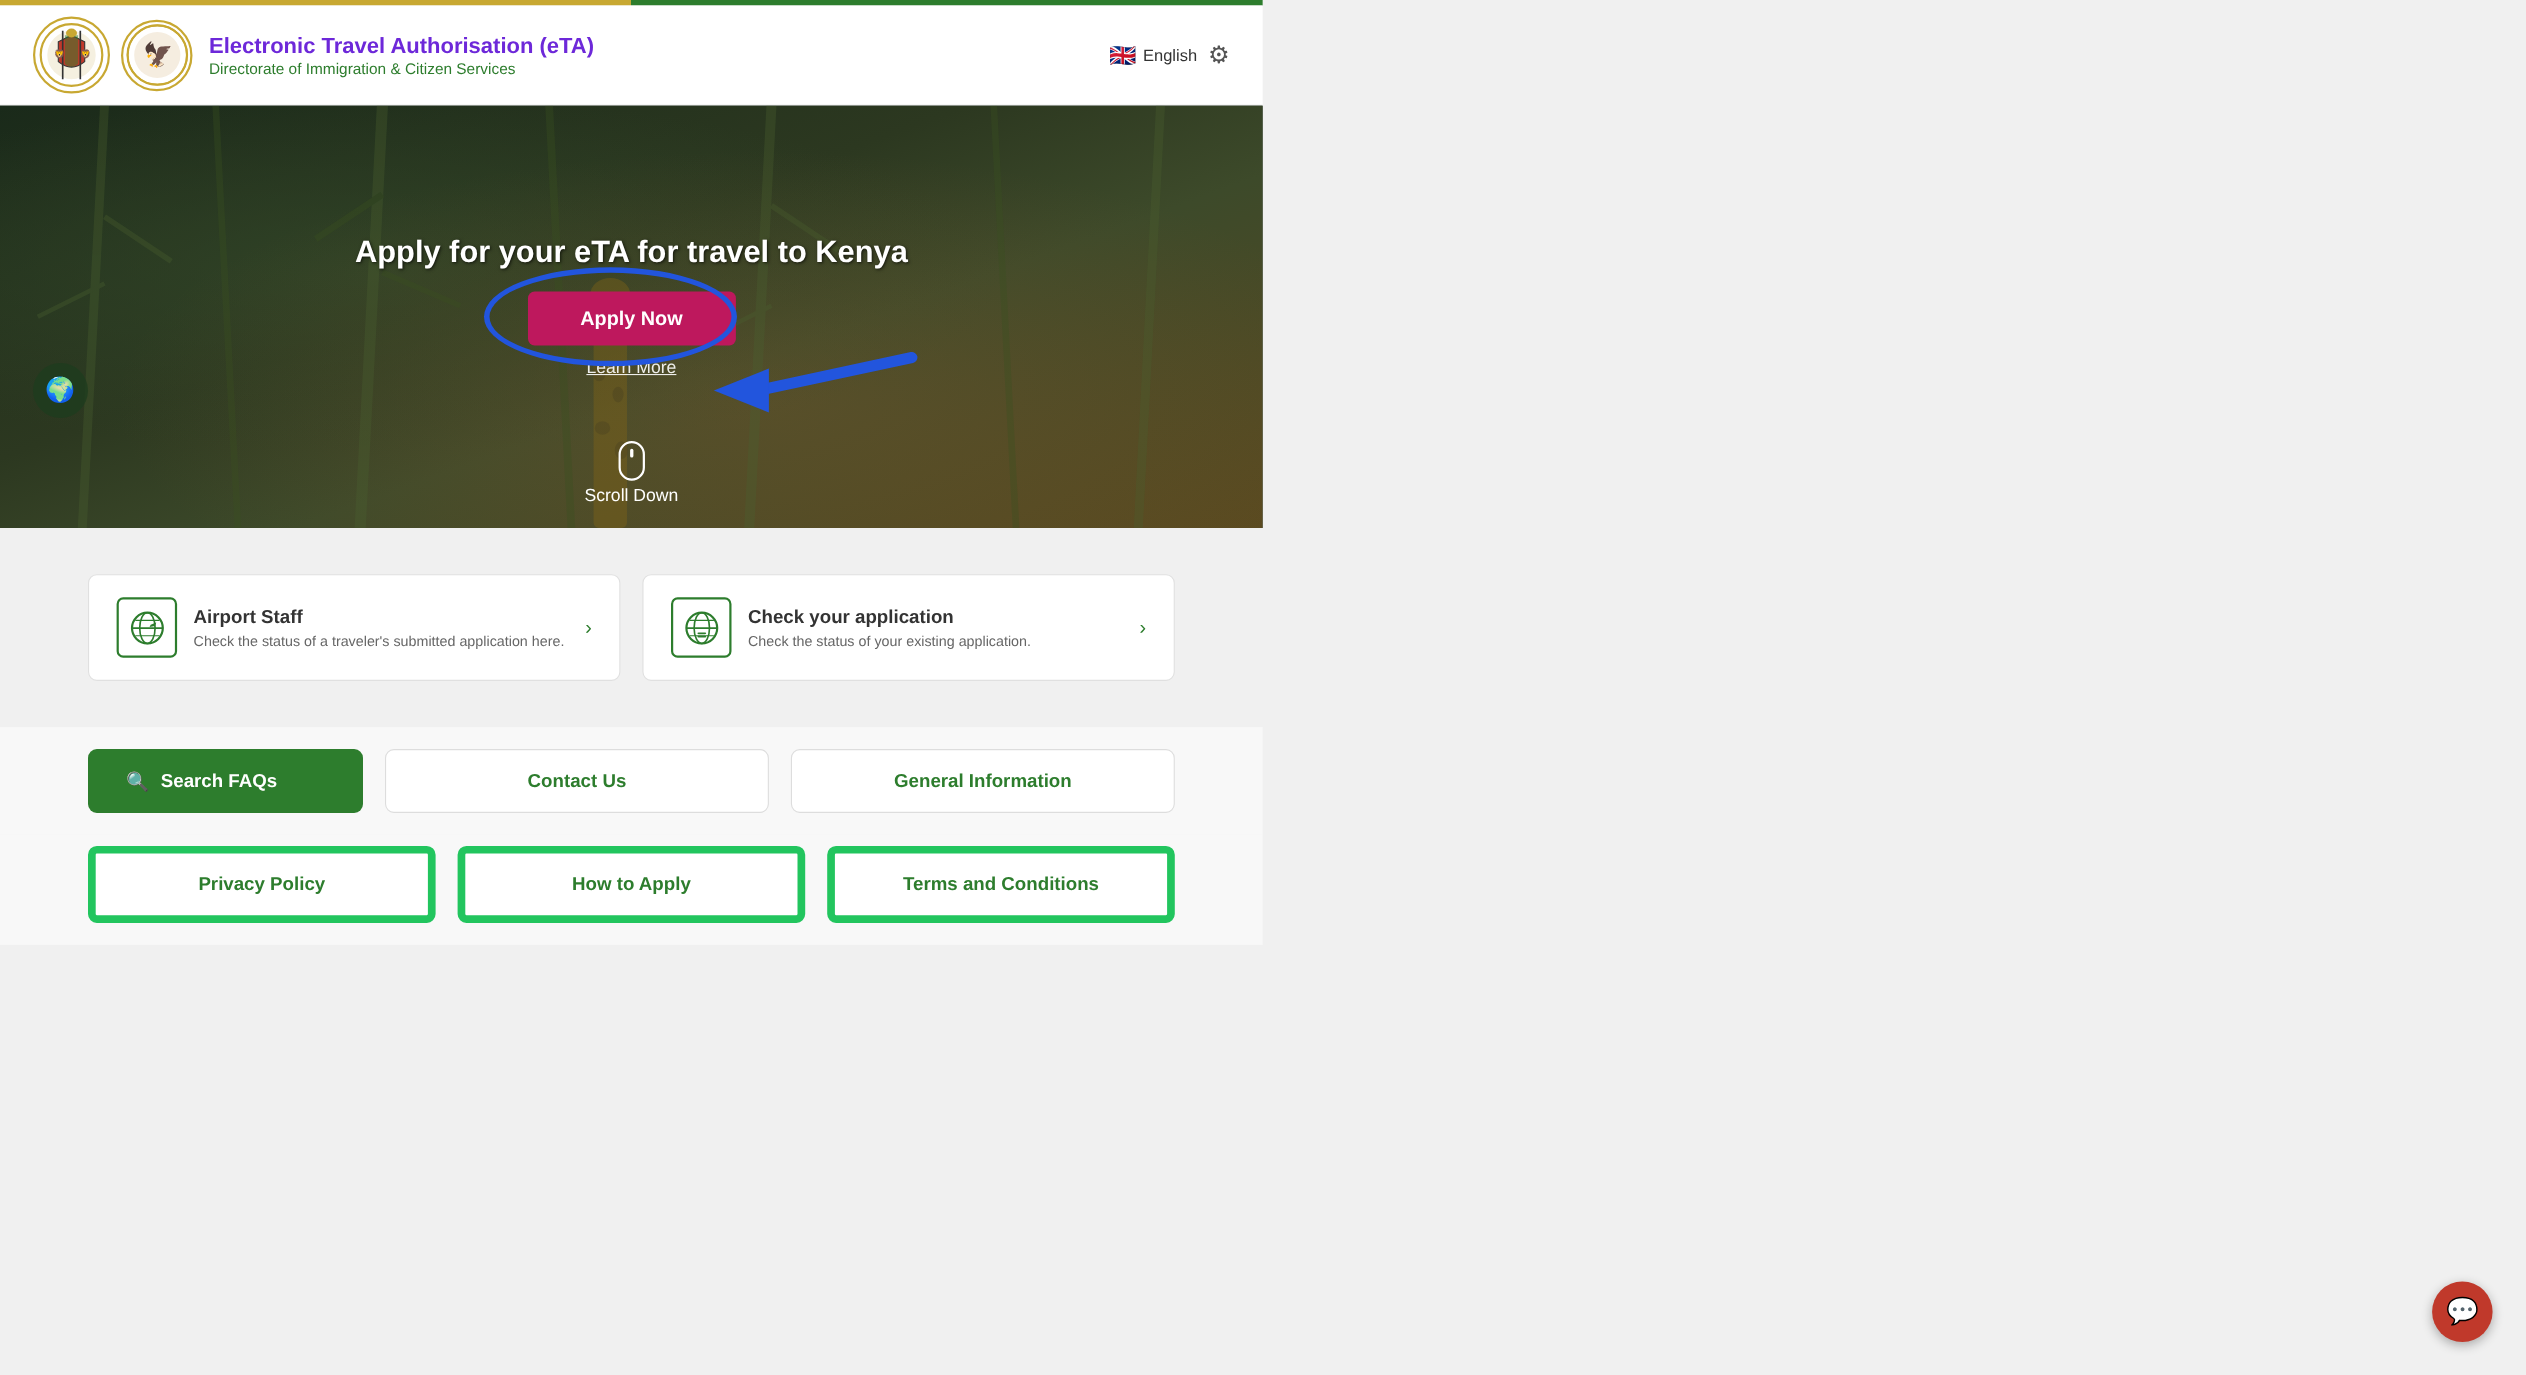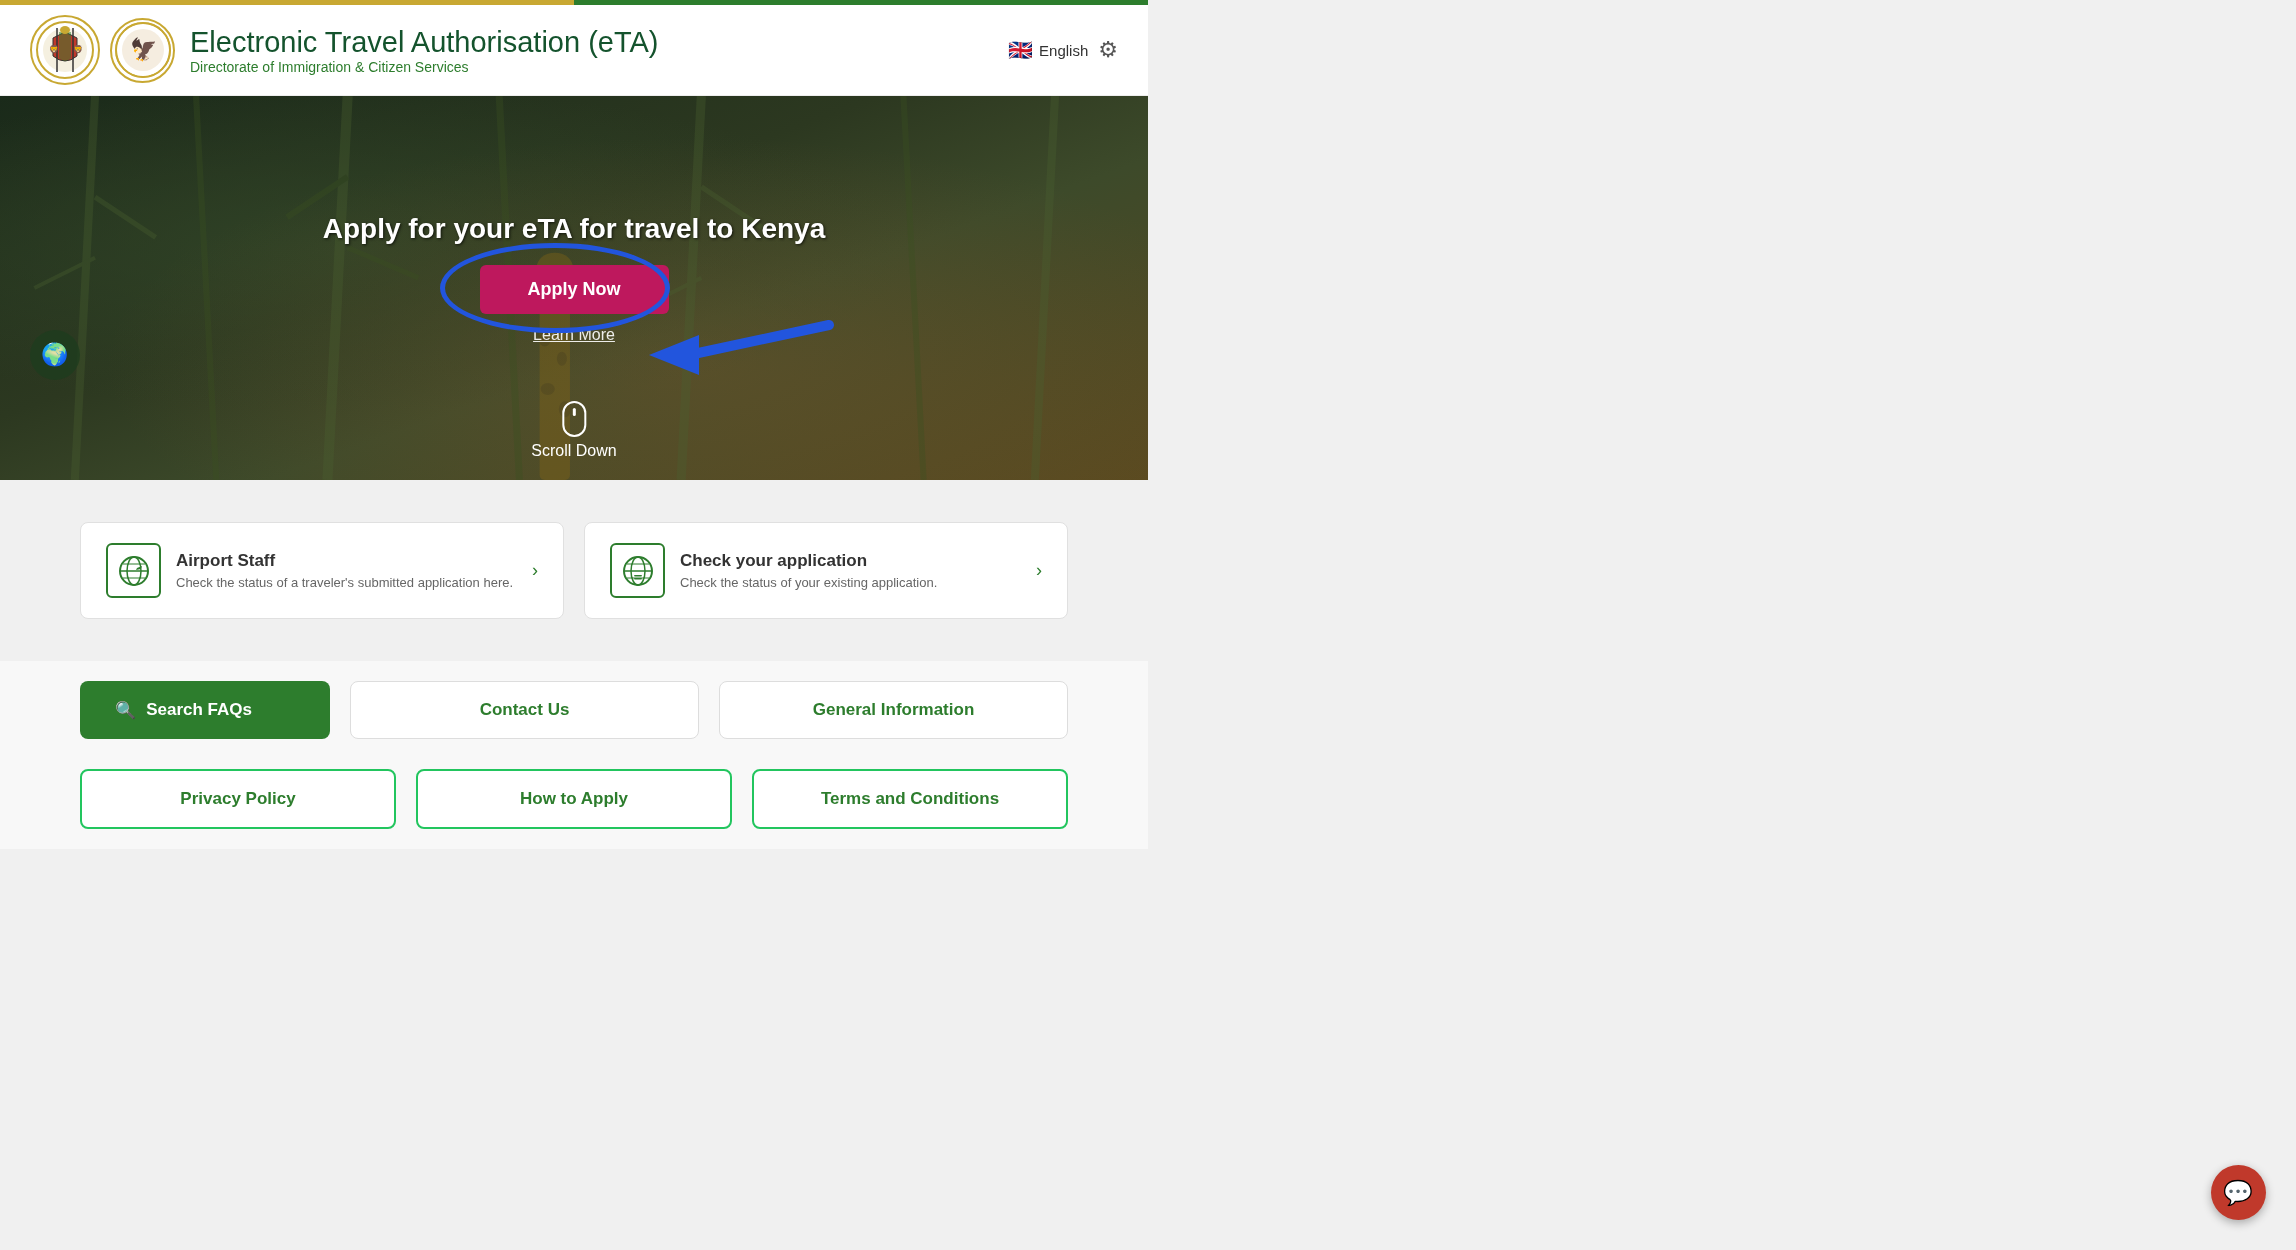--- a/index.html
+++ b/index.html
@@ -46,23 +46,23 @@
       align-items: center;
       justify-content: center;
       font-size: 26px;
       background: white;
     }
     .header-title {
       display: flex;
       flex-direction: column;
     }
     .header-title h1 {
-      color: #14532d;
-      font-size: 29px;
-      font-weight: normal;
+      color: #6d28d9;
+      font-size: 20px;
+      font-weight: bold;
     }
     .header-title p {
       color: #2d7d2d;
       font-size: 14px;
     }
     .header-right {
       display: flex;
       align-items: center;
       gap: 10px;
     }
@@ -276,21 +276,21 @@
     
     .bottom-links {
       background: #f8f8f8;
       padding: 10px 80px 20px;
       display: flex;
       gap: 20px;
     }
     .bottom-link-btn {
       background: white;
       color: #2d7d2d;
-      border: 2px solid #22c55e;
+      border: 7px solid #22c55e;
       border-radius: 8px;
       padding: 18px 35px;
       font-size: 17px;
       font-weight: bold;
       cursor: pointer;
       flex: 1;
       text-align: center;
     }
 
     

